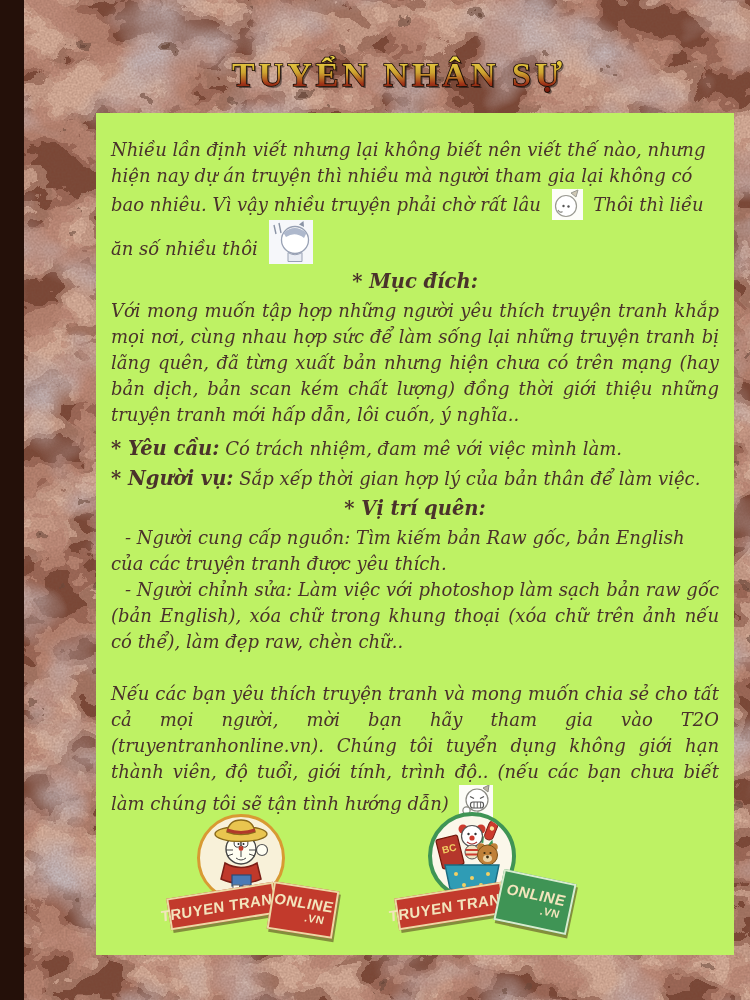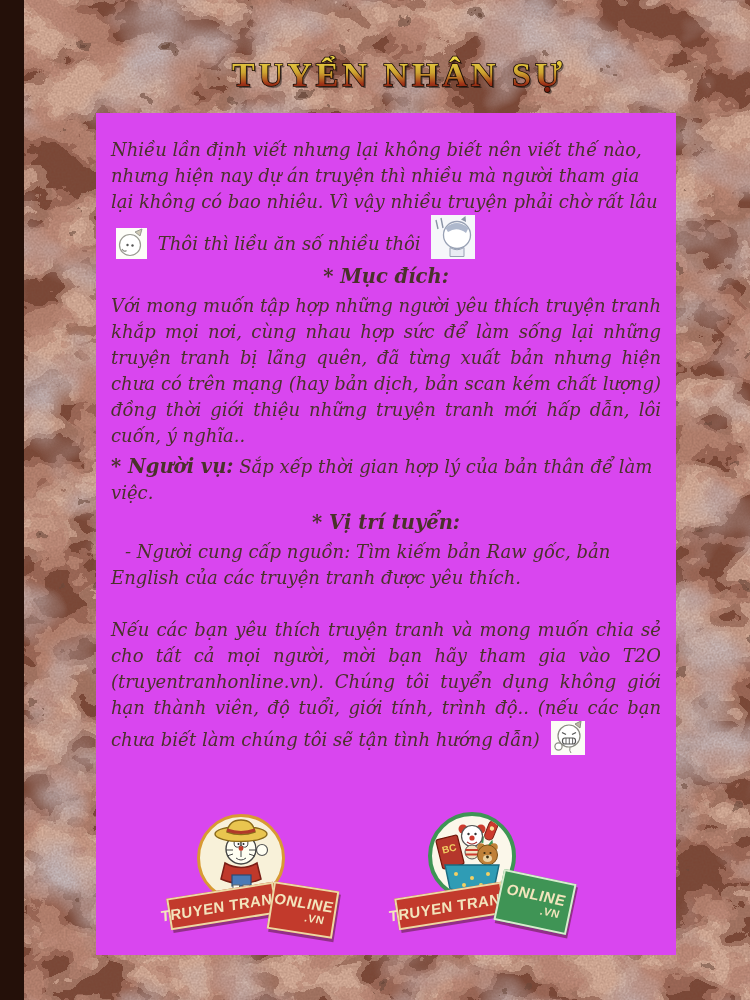--- a/index.html
+++ b/index.html
@@ -1,21 +1,21 @@
 <!DOCTYPE html>
 <html><head>
 <meta charset="utf-8">
 <style>
   html,body{margin:0;padding:0;background:#241009;}
   #page{position:relative;width:750px;height:1000px;overflow:hidden;font-family:"DejaVu Serif",serif;margin-left:24px;}
   #rock-bg{position:absolute;left:0;top:0;width:750px;height:1000px;display:block;}
   #title-svg{position:absolute;left:0;top:46px;width:750px;height:60px;display:block;}
   #title-svg text{font-family:"Liberation Serif",serif;font-weight:bold;font-size:34px;letter-spacing:4px;}
 
-  .paper{position:absolute;left:72px;top:113px;width:580px;height:842px;background:#d946ef;
+  .paper{position:absolute;left:72px;top:113px;width:638px;height:842px;background:#bef264;
          box-sizing:border-box;padding:24px 15px 0 15px;overflow:hidden;
          color:#4a322b;font-style:italic;font-size:18px;line-height:26px;}
   .para{margin:0 0 5px 0;}
   .just{text-align:justify;}
   .head{font-weight:bold;font-size:19.5px;margin:3px 0 3px 0;text-align:center;}
   .inline-head{font-weight:bold;font-size:19.5px;}
   .hang{text-indent:14px;margin:0;}
   .gap-top{margin-top:26px;}
 
   .emote{display:inline-block;vertical-align:-9px;margin:0 5px;}
@@ -114,28 +114,33 @@
             <path d="M14.5 13 q11 -10 23 0 l-2.5 5 q-9 -7 -18 -1 z" fill="#aeb8cc"></path>
             <path d="M30 4.5 l4.5 -3.5 0.5 6 z" fill="#8a93a5"></path>
             <path d="M19 32.5 q7 4.5 14 0 l0 9 -14 0 z" fill="#e9ecf3" stroke="#98a1b4" stroke-width="1"></path>
           </svg></span>
     </p>
 
     <p class="head">* Mục đích:</p>
     <p class="para just">Với mong muốn tập hợp những người yêu thích truyện tranh khắp mọi nơi, cùng nhau hợp sức để làm sống lại những truyện tranh bị lãng quên, đã từng xuất bản nhưng hiện chưa có trên mạng (hay bản dịch, bản scan kém chất lượng) đồng thời giới thiệu những truyện tranh mới hấp dẫn, lôi cuốn, ý nghĩa..</p>
 
 
+    <p class="para" style="margin:8px 0 4px 0">
+      <span class="inline-head">* Yêu cầu:</span>
+      <span>Có trách nhiệm, đam mê với việc mình làm.</span>
+    </p>
 
     <p class="para" style="margin:4px 0 4px 0">
       <span class="inline-head">* Người vụ:</span>
       <span>Sắp xếp thời gian hợp lý của bản thân để làm việc.</span>
     </p>
 
-    <p class="head">* Vị trí tuyển:</p>
+    <p class="head">* Vị trí quên:</p>
     <p class="hang">- Người cung cấp nguồn: Tìm kiếm bản Raw gốc, bản English của các truyện tranh được yêu thích.</p>
+    <p class="hang just">- Người chỉnh sửa: Làm việc với photoshop làm sạch bản raw gốc (bản English), xóa chữ trong khung thoại (xóa chữ trên ảnh nếu có thể), làm đẹp raw, chèn chữ..</p>
 
     <p class="para just gap-top">
       <span>Nếu các bạn yêu thích truyện tranh và mong muốn chia sẻ cho tất cả mọi người, mời bạn hãy tham gia vào T2O (truyentranhonline.vn). Chúng tôi tuyển dụng không giới hạn thành viên, độ tuổi, giới tính, trình độ.. (nếu các bạn chưa biết làm chúng tôi sẽ tận tình hướng dẫn)</span>
       <span class="emote"><svg width="34" height="34" viewBox="0 0 34 34">
             <rect width="34" height="34" fill="#fcfcf6"></rect>
             <path d="M24 3 l6 -3 -1 7 z" fill="#bdb6a4" stroke="#8a8a82" stroke-width="1"></path>
             <circle cx="18" cy="15" r="11" fill="#fff" stroke="#8a8a82" stroke-width="1.2"></circle>
             <path d="M11 11.5 l4 2 M25 11.5 l-4 2" stroke="#555" stroke-width="1.3" fill="none"></path>
             <rect x="11.5" y="17" width="13" height="6" rx="2.5" fill="#fff" stroke="#555" stroke-width="1.2"></rect>
             <path d="M15 17 v6 M18.3 17 v6 M21.6 17 v6" stroke="#555" stroke-width="0.9"></path>

